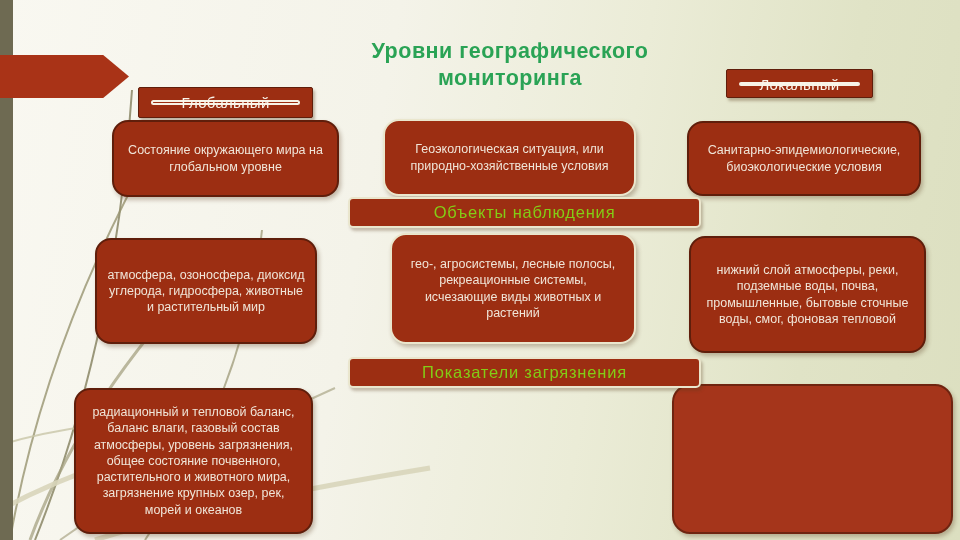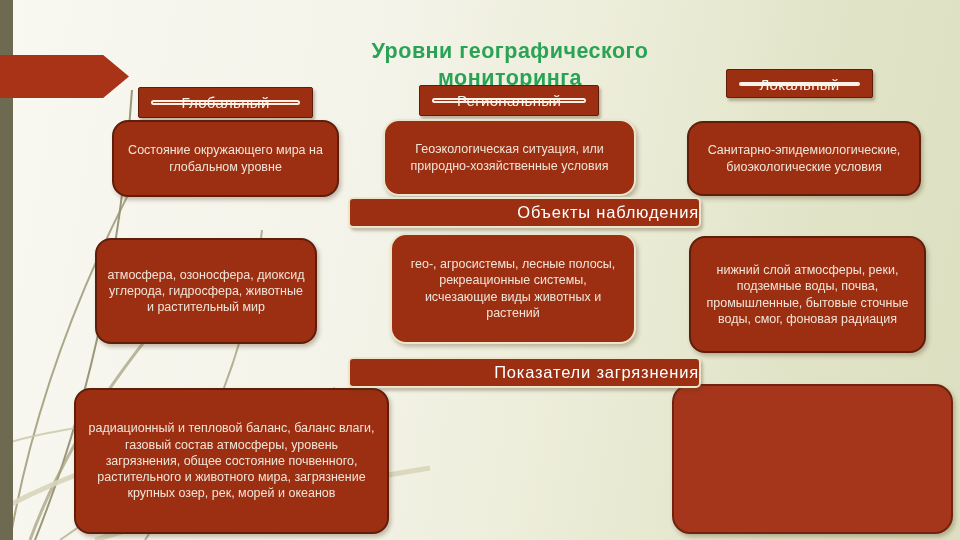--- a/index.html
+++ b/index.html
@@ -39,22 +39,22 @@
     position:absolute;z-index:2;background:#9c2e12;border-radius:16px;
     box-sizing:border-box;display:flex;align-items:center;justify-content:center;
     text-align:center;color:#f0e5d8;font-size:12.5px;line-height:1.3;
     padding:8px 10px;box-shadow:2px 3px 4px rgba(90,60,30,.32);
   }
   .b-dark{border:2px solid #5f1e0b;}
   .b-light{border:2px solid #eae6cd;}
   .banner{
     position:absolute;z-index:3;background:#9c2e12;border-radius:5px;
     box-sizing:border-box;border:2px solid #eae6cd;
-    display:flex;align-items:center;justify-content:flex-end;
-    color:#ffffff;font-size:16.5px;letter-spacing:.8px;
+    display:flex;align-items:center;justify-content:center;
+    color:#84cc16;font-size:16.5px;letter-spacing:.8px;
     box-shadow:2px 3px 3px rgba(90,60,30,.3);
   }
   .empty{background:#a5351b;border:2px solid #6f2410;border-radius:18px;}
 </style>
 </head>
 <body>
 
 <div class="slide">
 
   <svg class="stems" width="440" height="450" viewBox="0 0 440 450">
@@ -73,23 +73,20 @@
   <div class="arrow"></div>
 
   <div class="title">
     <div>Уровни географического</div>
     <div>мониторинга</div>
   </div>
 
   <div class="hdr" style="left:138px;top:87px;width:175px;height:31px">
     <div class="hdr-inner">Глобальный</div>
   </div>
-  <div class="hdr" style="left:419px;top:85px;width:180px;height:31px">
-    <div class="hdr-inner">Региональный</div>
-  </div>
   <div class="hdr" style="left:726px;top:69px;width:147px;height:29px">
     <div class="hdr-inner">Локальный</div>
   </div>
 
   <div class="box b-dark" style="left:112px;top:120px;width:227px;height:77px">
     <span>Состояние окружающего мира на глобальном уровне</span>
   </div>
   <div class="box b-light" style="left:383px;top:119px;width:253px;height:77px">
     <span>Геоэкологическая ситуация, или природно-хозяйственные условия</span>
   </div>
@@ -101,27 +98,27 @@
     <span>Объекты наблюдения</span>
   </div>
 
   <div class="box b-dark" style="left:95px;top:238px;width:222px;height:106px">
     <span>атмосфера, озоносфера, диоксид углерода, гидросфера, животные и растительный мир</span>
   </div>
   <div class="box b-light" style="left:390px;top:233px;width:246px;height:111px">
     <span>гео-, агросистемы, лесные полосы, рекреационные системы, исчезающие виды животных и растений</span>
   </div>
   <div class="box b-dark" style="left:689px;top:236px;width:237px;height:117px">
-    <span>нижний слой атмосферы, реки, подземные воды, почва, промышленные, бытовые сточные воды, смог, фоновая радиация</span>
+    <span>нижний слой атмосферы, реки, подземные воды, почва, промышленные, бытовые сточные воды, смог, фоновая тепловой</span>
   </div>
 
   <div class="banner" style="left:348px;top:357px;width:353px;height:31px">
     <span>Показатели загрязнения</span>
   </div>
 
-  <div class="box b-dark" style="left:74px;top:388px;width:315px;height:146px">
+  <div class="box b-dark" style="left:74px;top:388px;width:239px;height:146px">
     <span>радиационный и тепловой баланс, баланс влаги, газовый состав атмосферы, уровень загрязнения, общее состояние почвенного, растительного и животного мира, загрязнение крупных озер, рек, морей и океанов</span>
   </div>
   <div class="box empty" style="left:672px;top:384px;width:281px;height:150px">
     <span></span>
   </div>
 
 </div>
 
 </body></html>

